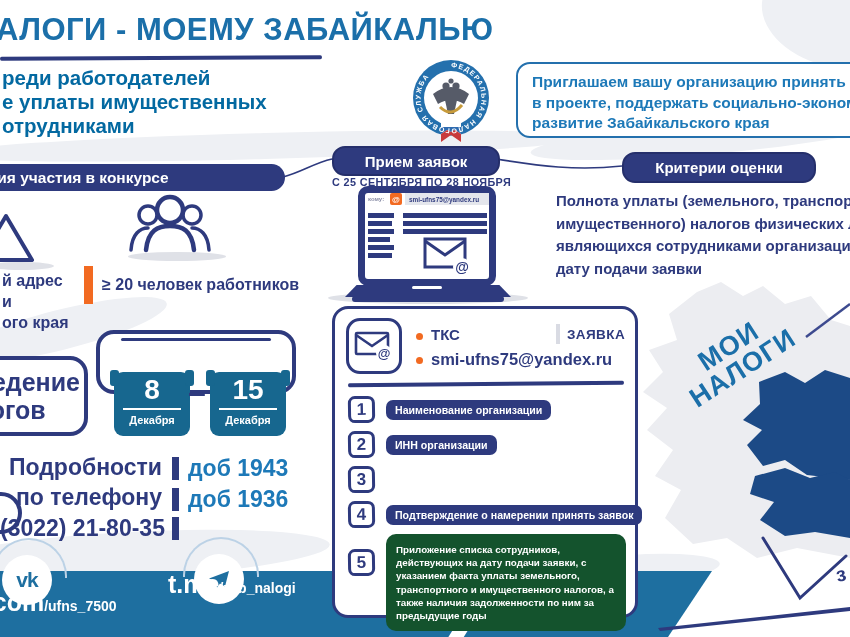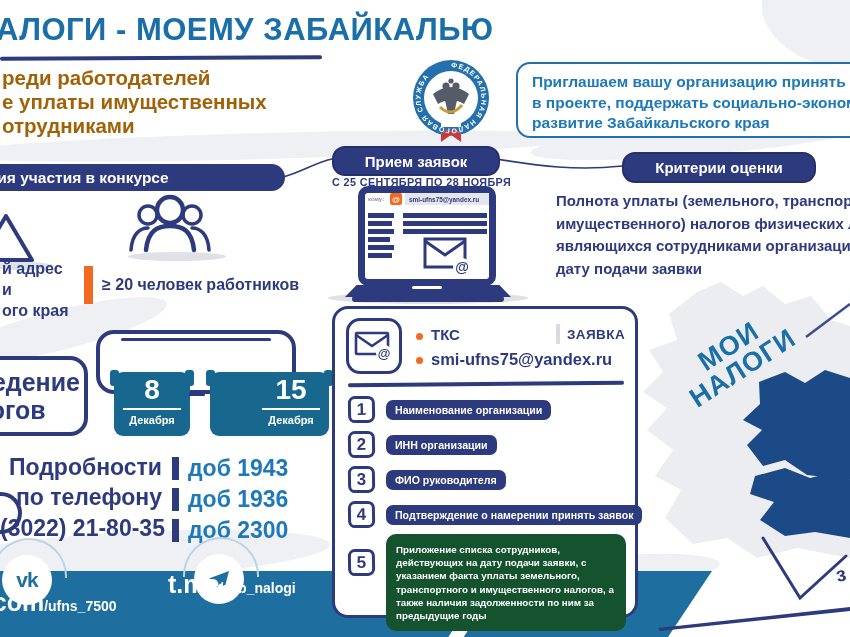--- a/index.html
+++ b/index.html
@@ -12,21 +12,21 @@
   .b1{left:760px;top:-30px;width:140px;height:95px;transform:rotate(18deg);}
   .b2{left:-60px;top:133px;width:650px;height:26px;transform:rotate(-1.5deg);}
   .b3{left:530px;top:120px;width:360px;height:34px;transform:rotate(-5deg);}
   .b4{left:-50px;top:310px;width:220px;height:40px;transform:rotate(-14deg);}
   .b5{left:-70px;top:532px;width:400px;height:46px;transform:rotate(-3deg);}
   .b6{left:540px;top:555px;width:180px;height:30px;transform:rotate(-4deg);}
 
   
   .title{left:-27px;top:12px;font-size:31px;font-weight:bold;color:#1b6fa9;letter-spacing:0.5px;white-space:nowrap;}
   .title-underline{left:0;top:56px;width:322px;height:4px;background:#2e3a7e;border-radius:2px/60%;transform:rotate(-0.3deg);}
-  .subtitle{left:2px;top:66px;color:#a16207;font-size:20.5px;font-weight:600;line-height:1.18;white-space:nowrap;}
+  .subtitle{left:2px;top:66px;color:#0369a1;font-size:20.5px;font-weight:600;line-height:1.18;white-space:nowrap;}
 
   
   .fns{left:410px;top:58px;width:82px;height:88px;}
 
   
   .invite{left:516px;top:62px;width:368px;height:76px;border:2.5px solid #2470ad;border-radius:14px;background:#fff;box-sizing:border-box;padding:8px 0 0 14px;}
   .invite div{color:#1d79b8;font-size:15.5px;font-weight:600;line-height:1.33;white-space:nowrap;}
 
   
   .pill{position:absolute;background:#2e3a7e;color:#fff;font-weight:bold;display:flex;align-items:center;justify-content:center;white-space:nowrap;text-align:right;}
@@ -37,21 +37,21 @@
 
   
   .connectors{left:0;top:0;width:850px;height:637px;pointer-events:none;}
 
   
   .criteria-text{left:556px;top:190px;color:#2e3a7e;font-size:15px;font-weight:600;line-height:1.5;white-space:nowrap;}
 
   
   .tri-icon{left:-24px;top:212px;}
   .shadow{position:absolute;background:#dfe1e7;border-radius:50%;}
-  .addr{left:2px;top:258px;color:#2e3a7e;font-size:16px;font-weight:600;line-height:1.32;}
+  .addr{left:2px;top:270px;color:#2e3a7e;font-size:16px;font-weight:600;line-height:1.32;}
   .people-icon{left:128px;top:194px;}
   .emp-bar{left:84px;top:266px;width:9px;height:38px;background:#f26a21;}
   .emp-text{left:102px;top:276px;color:#2e3a7e;font-size:16px;font-weight:600;white-space:nowrap;}
 
   
   .lap-screen{left:358px;top:186px;width:138px;height:100px;border:7px solid #2e3a7e;border-radius:10px;background:#fff;box-sizing:border-box;}
   .lap-to{left:368px;top:196px;font-size:6px;color:#8b8fa8;font-weight:bold;}
   .lap-at{left:390px;top:193px;width:12px;height:12px;background:#f26a21;color:#fff;font-size:8px;font-weight:bold;display:flex;align-items:center;justify-content:center;border-radius:2px;}
   .lap-addr{left:405px;top:193px;width:84px;height:12px;background:#e4e6ec;display:flex;align-items:center;padding-left:4px;box-sizing:border-box;font-size:6.4px;color:#2e3a7e;font-weight:bold;white-space:nowrap;}
   .lbar{position:absolute;background:#2e3a7e;height:4.5px;}
@@ -65,21 +65,21 @@
   .results-box div{color:#2e3a7e;font-size:25px;font-weight:bold;line-height:1.12;white-space:nowrap;}
   .award-box{left:96px;top:330px;width:200px;height:64px;border:4px solid #2e3a7e;border-radius:18px;background:#fff;box-sizing:border-box;text-align:center;}
   .award-title{margin-top:5px;color:#2e3a7e;font-size:20px;font-weight:bold;}
   .award-rule{margin:4px auto 0;width:150px;height:3px;background:#2e3a7e;border-radius:2px;}
   .cal{position:absolute;width:76px;height:64px;background:#17678f;border-radius:9px;text-align:center;}
   .cal:before,.cal:after{content:"";position:absolute;top:-2px;width:9px;height:16px;background:#17678f;border-radius:3px;}
   .cal:before{left:-4px;} .cal:after{right:-4px;}
   .cal-day{color:#fff;font-size:28px;font-weight:bold;line-height:36px;}
   .cal-rule{margin:0 auto;width:58px;height:2px;background:#fff;}
   .cal-month{color:#fff;font-size:11px;font-weight:bold;line-height:20px;}
-  .cal1{left:114px;top:372px;} .cal2{left:210px;top:372px;padding-left:43px;}
+  .cal1{left:114px;top:372px;} .cal2{left:210px;top:372px;}
   .cal-dash{left:188px;top:374px;color:#2e3a7e;font-size:32px;font-weight:bold;}
 
   
   .phone-icon{left:-20px;top:492px;width:34px;height:34px;border:4px solid #2e3a7e;border-radius:50%;}
   .contact-lines{left:0;top:452px;width:162px;text-align:right;color:#2e3a7e;font-size:23px;font-weight:600;line-height:1.32;white-space:nowrap;}
   .ext{position:absolute;display:flex;align-items:center;gap:9px;}
   .ext-bar{width:7px;height:23px;background:#2e3a7e;}
   .ext-text{color:#1d79b8;font-size:23px;font-weight:bold;white-space:nowrap;}
   .e1{left:172px;top:455px;} .e2{left:172px;top:486px;} .e3{left:172px;top:517px;}
 
@@ -272,21 +272,20 @@
   <div class="ext e1">
       <div class="ext-bar"></div>
       <div class="ext-text">доб 1943</div>
     </div>
   <div class="ext e2">
       <div class="ext-bar"></div>
       <div class="ext-text">доб 1936</div>
     </div>
   <div class="ext e3">
       <div class="ext-bar"></div>
-      <div class="ext-text">доб 2300</div>
     </div>
 
   <div class="abs bar"></div>
   <div class="abs bar-slash"></div>
   <div class="arc" style="left:-9px;top:538px;"></div>
   <div class="arc" style="left:183px;top:537px;"></div>
   <div class="soc-circle vk-circle">
       <span class="vk-glyph">vk</span>
     </div>
   <div class="abs soc-text vk-text"><span>vk.com</span><span class="handle">/ufns_7500</span></div>
@@ -312,19 +311,18 @@
       <div class="zayavka-text">ЗАЯВКА</div>
     </div>
   <div class="abs chan2"><span class="bullet"></span><span>smi-ufns75@yandex.ru</span></div>
   <div class="abs card-rule"></div>
 
   <div class="num-box n1">1</div>
   <div class="item-pill p1">Наименование организации</div>
   <div class="num-box n2">2</div>
   <div class="item-pill p2">ИНН организации</div>
   <div class="num-box n3">3</div>
-  <div class="item-pill p3">ФИО руководителя</div>
   <div class="num-box n4">4</div>
   <div class="item-pill p4">Подтверждение о намерении принять заявок</div>
   <div class="num-box n5">5</div>
   <div class="abs item5-box">Приложение списка сотрудников, действующих на дату подачи заявки, с указанием факта уплаты земельного, транспортного и имущественного налогов, а также наличия задолженности по ним за предыдущие годы</div>
 
 </div>
 
 </body></html>

